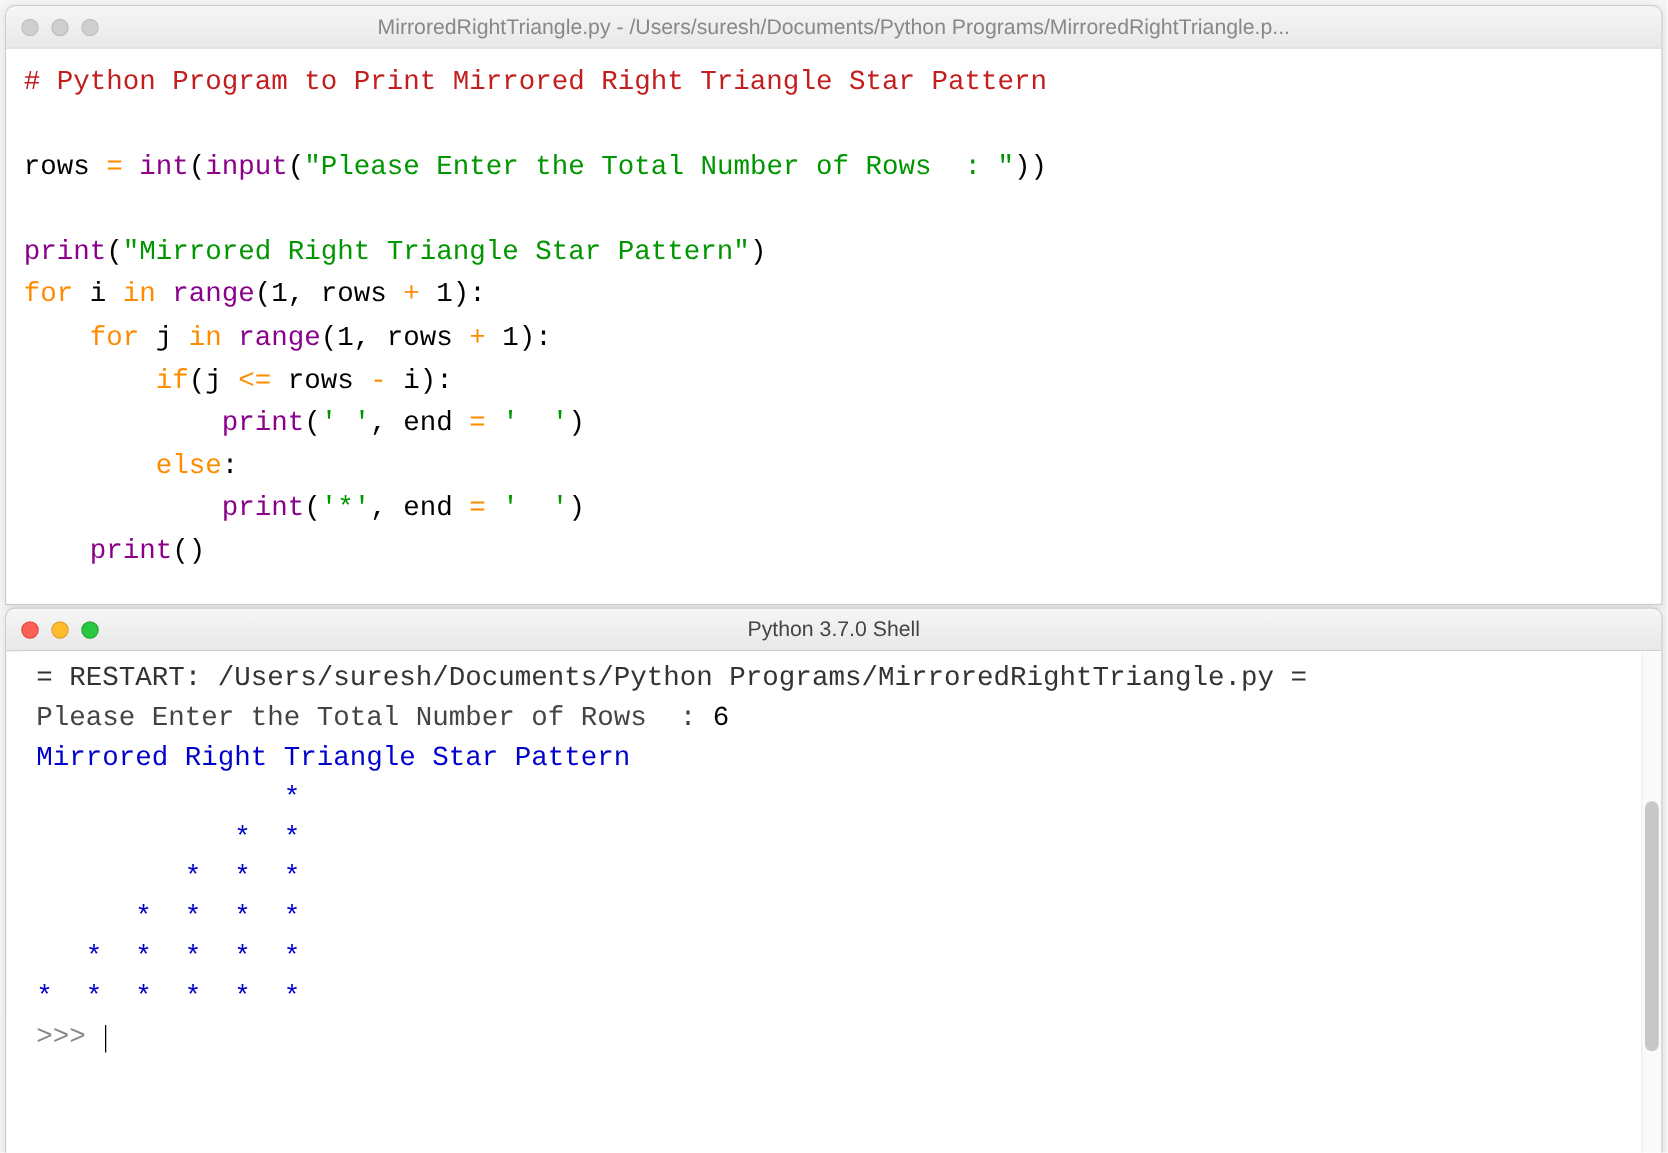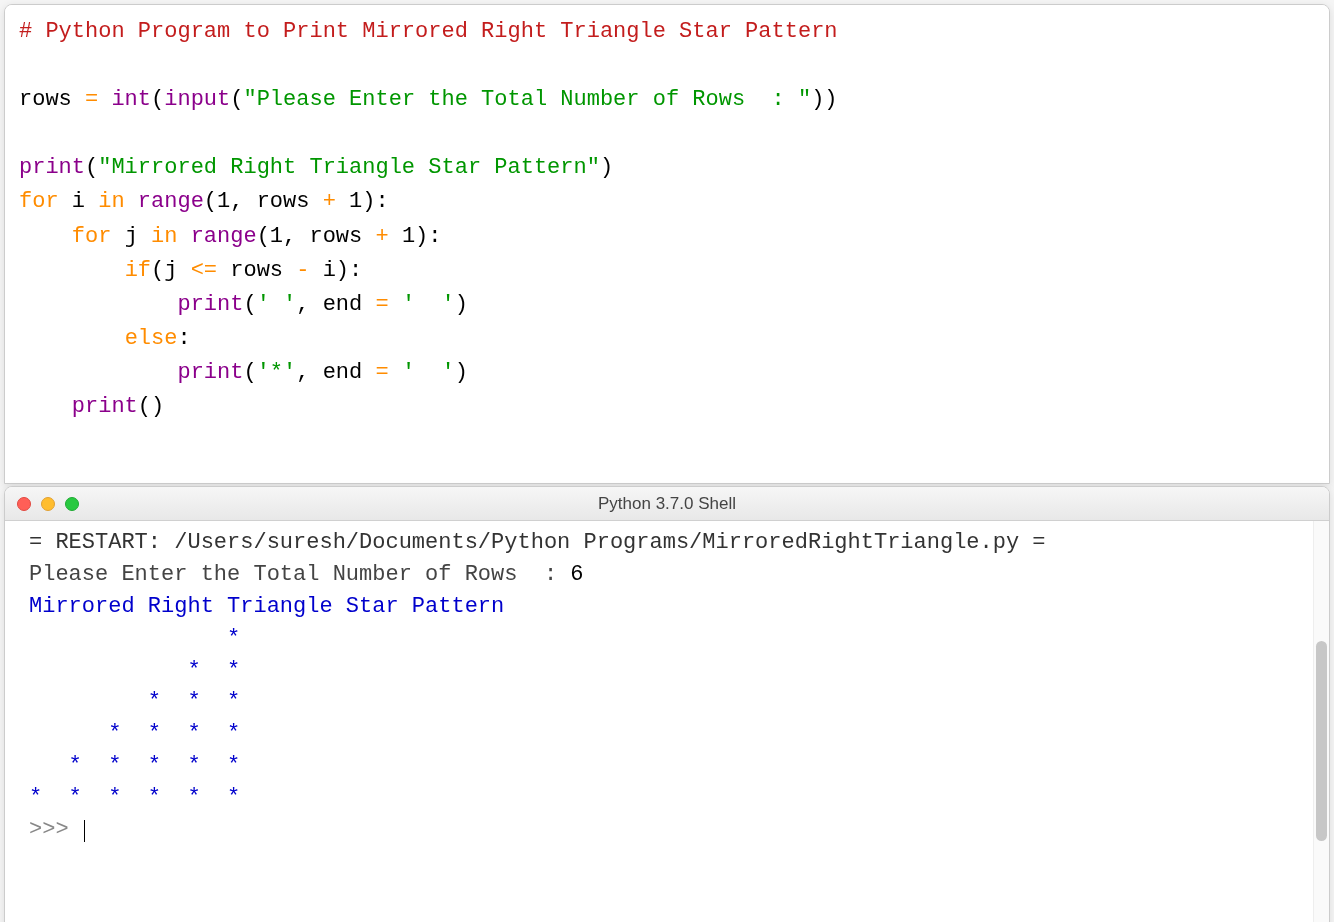--- a/index.html
+++ b/index.html
@@ -127,20 +127,28 @@
       height: 22px;
       background: #000;
       vertical-align: text-bottom;
       margin-left: 2px;
     }
   </style>
 </head>
 <body>
 
 <div class="window editor-window">
+  <div class="title-bar">
+    <div class="traffic-lights">
+      <div class="traffic-light tl-inactive"></div>
+      <div class="traffic-light tl-inactive"></div>
+      <div class="traffic-light tl-inactive"></div>
+    </div>
+    <div class="title-text">MirroredRightTriangle.py - /Users/suresh/Documents/Python Programs/MirroredRightTriangle.p...</div>
+  </div>
   <div class="code-area"><span class="c-comment"># Python Program to Print Mirrored Right Triangle Star Pattern</span>
 
 <span class="c-name">rows </span><span class="c-op">= </span><span class="c-builtin">int</span><span class="c-name">(</span><span class="c-builtin">input</span><span class="c-name">(</span><span class="c-string">"Please Enter the Total Number of Rows  : "</span><span class="c-name">))</span>
 
 <span class="c-builtin">print</span><span class="c-name">(</span><span class="c-string">"Mirrored Right Triangle Star Pattern"</span><span class="c-name">)</span>
 <span class="c-kw">for </span><span class="c-name">i </span><span class="c-kw">in </span><span class="c-builtin">range</span><span class="c-name">(</span><span class="c-num">1</span><span class="c-name">, rows </span><span class="c-op">+ </span><span class="c-num">1</span><span class="c-name">):</span>
 <span>    </span><span class="c-kw">for </span><span class="c-name">j </span><span class="c-kw">in </span><span class="c-builtin">range</span><span class="c-name">(</span><span class="c-num">1</span><span class="c-name">, rows </span><span class="c-op">+ </span><span class="c-num">1</span><span class="c-name">):</span>
 <span>        </span><span class="c-kw">if</span><span class="c-name">(j </span><span class="c-op">&lt;= </span><span class="c-name">rows </span><span class="c-op">- </span><span class="c-name">i):</span>
 <span>            </span><span class="c-builtin">print</span><span class="c-name">(</span><span class="c-string">' '</span><span class="c-name">, end </span><span class="c-op">= </span><span class="c-string">'  '</span><span class="c-name">)</span>
 <span>        </span><span class="c-kw">else</span><span class="c-name">:</span>

